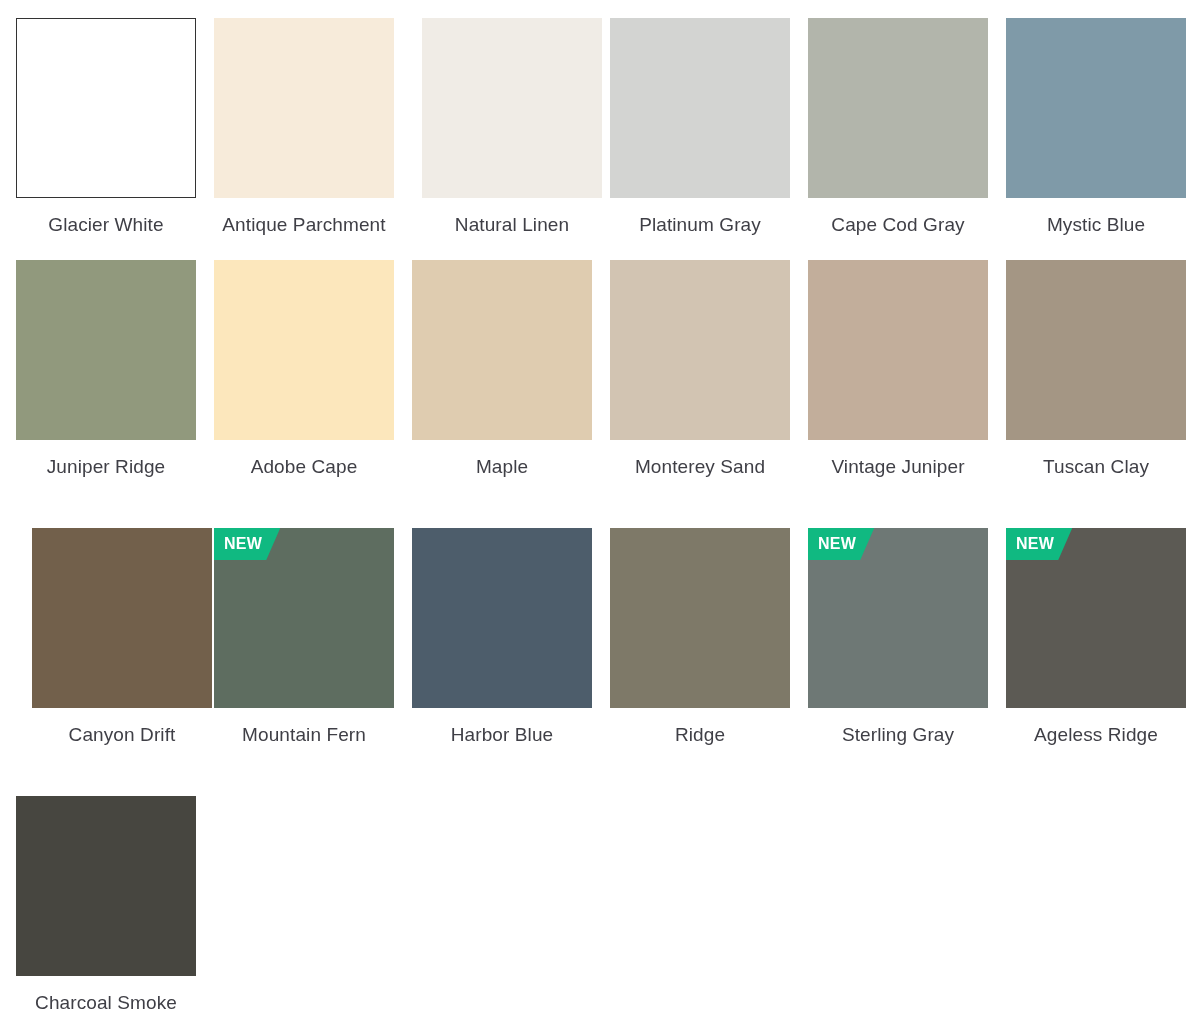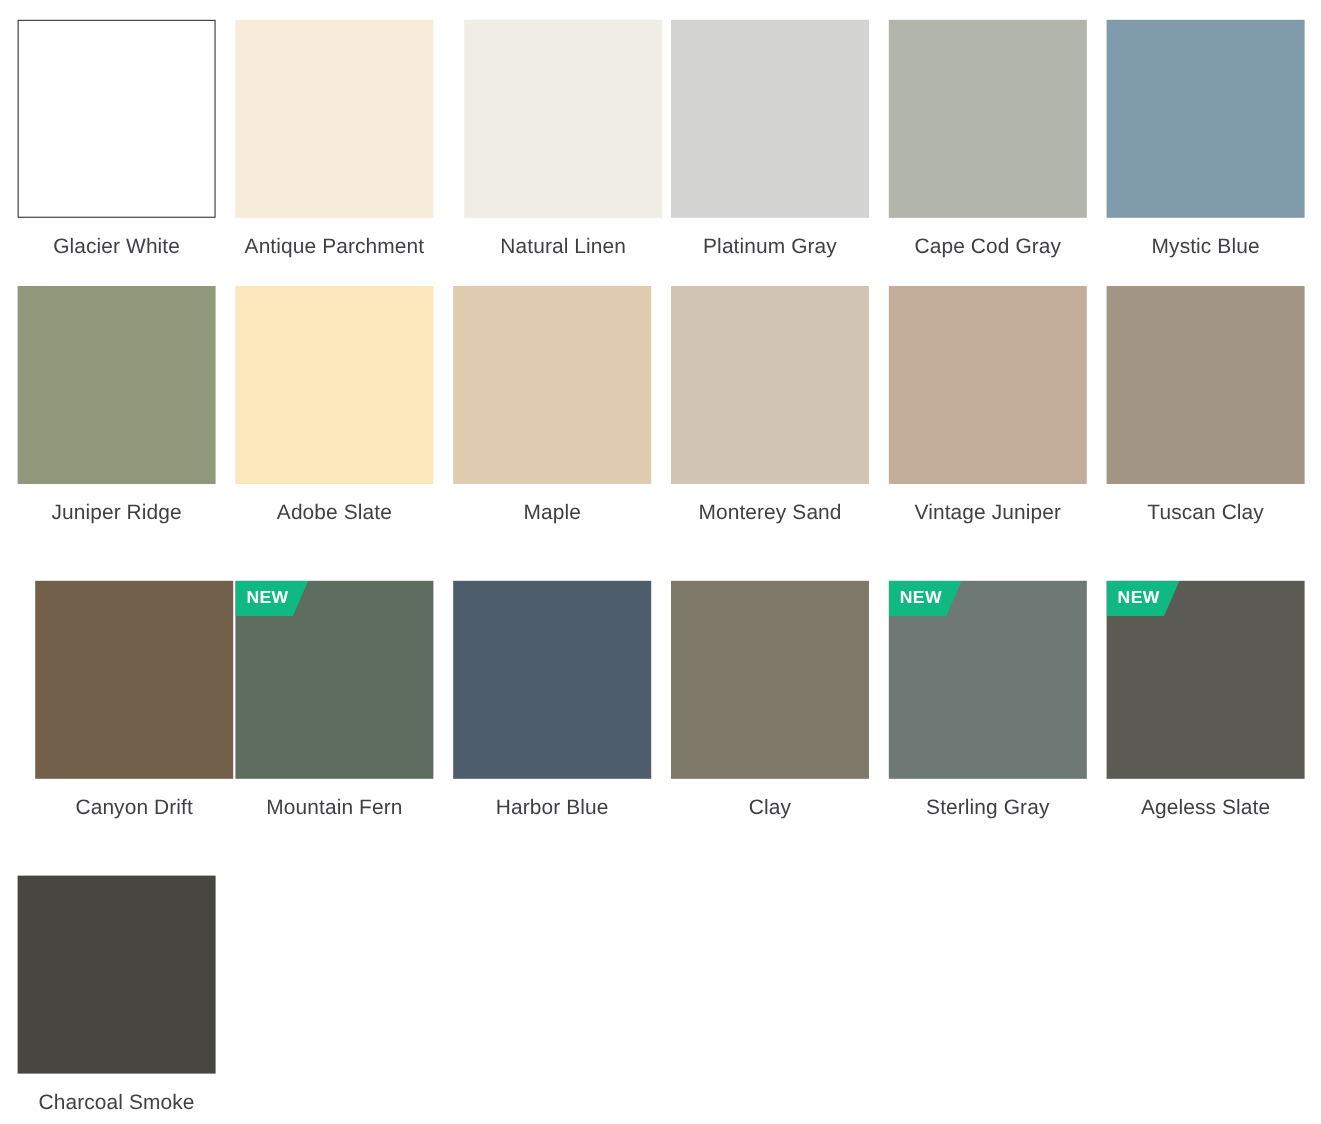--- a/index.html
+++ b/index.html
@@ -131,21 +131,21 @@
     <div class="swatch-card" style="margin-bottom: 48px;">
       <div class="swatch-chip-wrap">
         <div class="swatch-chip" style="background: rgb(145, 153, 125);"></div>
       </div>
       <div class="swatch-label">Juniper Ridge</div>
     </div>
     <div class="swatch-card" style="margin-bottom: 48px;">
       <div class="swatch-chip-wrap">
         <div class="swatch-chip" style="background: rgb(252, 231, 188);"></div>
       </div>
-      <div class="swatch-label">Adobe Slate</div>
+      <div class="swatch-label">Adobe Cape</div>
     </div>
     <div class="swatch-card" style="margin-bottom: 48px;">
       <div class="swatch-chip-wrap">
         <div class="swatch-chip" style="background: rgb(223, 204, 176);"></div>
       </div>
       <div class="swatch-label">Maple</div>
     </div>
     <div class="swatch-card" style="margin-bottom: 48px;">
       <div class="swatch-chip-wrap">
         <div class="swatch-chip" style="background: rgb(210, 196, 178);"></div>
@@ -180,35 +180,35 @@
     <div class="swatch-card" style="margin-bottom: 48px;">
       <div class="swatch-chip-wrap">
         <div class="swatch-chip" style="background: rgb(77, 93, 107);"></div>
       </div>
       <div class="swatch-label">Harbor Blue</div>
     </div>
     <div class="swatch-card" style="margin-bottom: 48px;">
       <div class="swatch-chip-wrap">
         <div class="swatch-chip" style="background: rgb(126, 121, 104);"></div>
       </div>
-      <div class="swatch-label">Clay</div>
+      <div class="swatch-label">Ridge</div>
     </div>
     <div class="swatch-card" style="margin-bottom: 48px;">
       <div class="swatch-chip-wrap">
         <div class="swatch-chip" style="background: rgb(110, 120, 117);"></div>
         <div class="new-badge">NEW</div>
       </div>
       <div class="swatch-label">Sterling Gray</div>
     </div>
     <div class="swatch-card" style="margin-bottom: 22px;">
       <div class="swatch-chip-wrap">
         <div class="swatch-chip" style="background: rgb(92, 90, 84);"></div>
         <div class="new-badge">NEW</div>
       </div>
-      <div class="swatch-label">Ageless Slate</div>
+      <div class="swatch-label">Ageless Ridge</div>
     </div>
     <div class="swatch-card" style="margin-bottom: 22px;">
       <div class="swatch-chip-wrap">
         <div class="swatch-chip" style="background: rgb(71, 70, 64);"></div>
       </div>
       <div class="swatch-label">Charcoal Smoke</div>
     </div>
   </div>
 
 </body></html>

